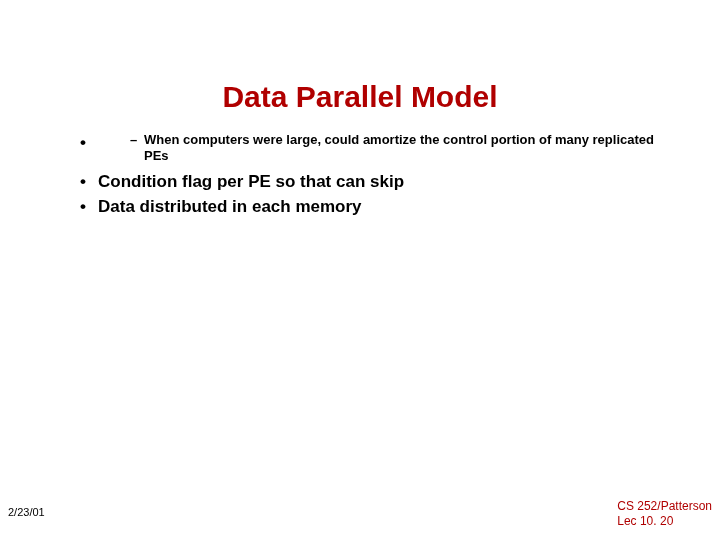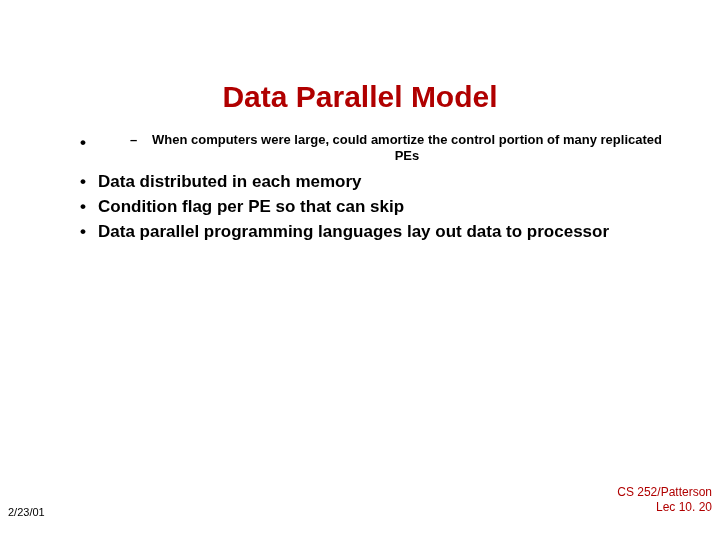--- a/index.html
+++ b/index.html
@@ -44,21 +44,20 @@
     content: "•";
     position: absolute;
     left: 0;
     top: 0;
     font-size: 17px;
   }
   ul.sub {
     list-style: none;
     padding: 0 0 0 32px;
     margin: 4px 0 6px 0;
-    text-align: center;
   }
   ul.sub > li {
     position: relative;
     padding-left: 14px;
     font-size: 13px;
     font-weight: bold;
     line-height: 1.25;
   }
   ul.sub > li::before {
     content: "–";
@@ -70,51 +69,48 @@
     position: absolute;
     left: 8px;
     bottom: 22px;
     font-size: 11px;
     color: #000;
     font-weight: normal;
   }
   .footer-right {
     position: absolute;
     right: 8px;
-    bottom: 26px;
+    bottom: 12px;
     font-size: 12px;
     color: #b00000;
-    text-align: right;
+    text-align: left;
     line-height: 1.2;
     font-weight: normal;
   }
 </style>
 </head>
 <body>
 
 <div class="slide">
 
   <h1 class="title">Data Parallel Model</h1>
 
   <ul class="main">
     <li>
       <ul class="sub">
         <li>
           <span>When computers were large, could amortize the control portion of many replicated PEs</span>
         </li>
       </ul>
     </li>
     <li>
-      <span>Data distributed in each memory</span>
-    </li>
-    <li>
       <span>Condition flag per PE so that can skip</span>
     </li>
     <li>
-      <span>Data parallel programming languages lay out data to processor</span>
+      <span>Data distributed in each memory</span>
     </li>
   </ul>
 
   <div class="footer-left">2/23/01</div>
   <div class="footer-right">
     <div>CS 252/Patterson</div>
     <div>Lec 10. 20</div>
   </div>
 
 </div>

